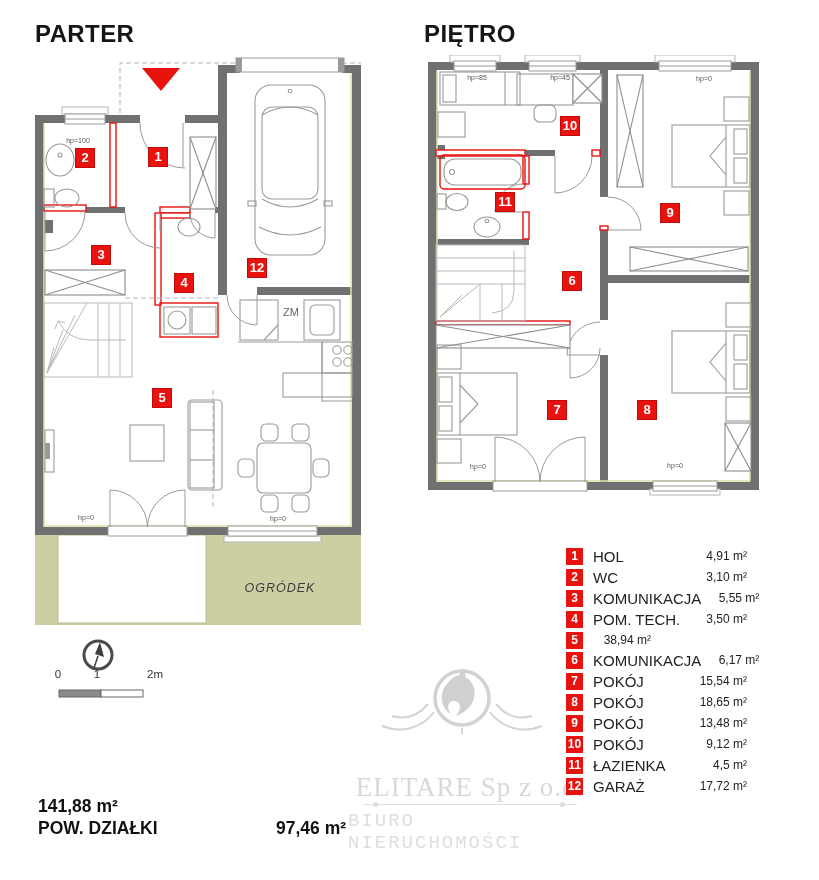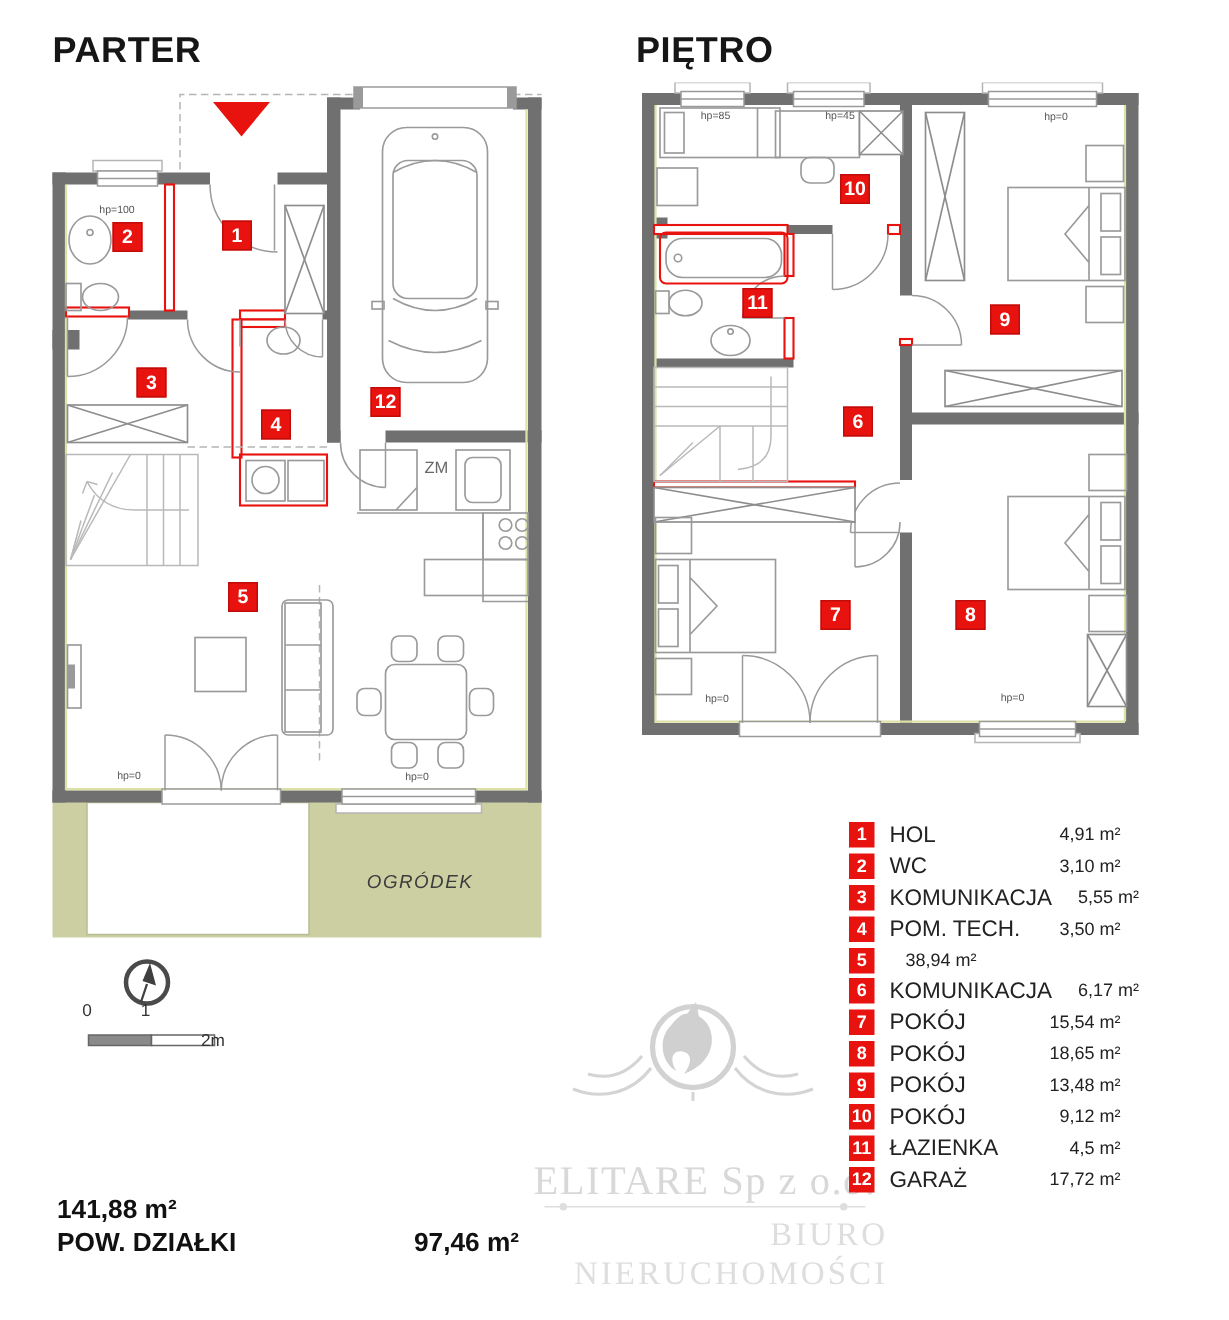--- a/index.html
+++ b/index.html
@@ -42,22 +42,22 @@
   
   .tick{position:absolute;font-size:11.5px;color:#333;text-align:center;z-index:4;}
   
   .wm-text{position:absolute;left:348px;top:772px;width:244px;text-align:center;
            font-family:"Liberation Serif",serif;font-size:27px;color:#d8d8d8;letter-spacing:1px;z-index:1;}
   .wm-divider{position:absolute;left:363px;top:804px;width:214px;border-top:1.5px solid #dedede;z-index:1;}
   .wm-divider::before,.wm-divider::after{content:"";position:absolute;top:-3.5px;width:5px;height:5px;
            border-radius:50%;background:#dedede;}
   .wm-divider::before{left:10px;}
   .wm-divider::after{right:12px;}
-  .wm-sub{position:absolute;left:348px;top:810px;width:244px;text-align:right;
-          font-family:Liberation Serif, serif;font-size:22px;color:#dedede;letter-spacing:2px;z-index:1;}
+  .wm-sub{position:absolute;left:348px;top:810px;width:244px;text-align:left;
+          font-family:Liberation Mono, monospace;font-size:19px;color:#dedede;letter-spacing:2px;z-index:1;}
 </style>
 </head>
 <body>
 
 <div id="sheet">
 
   <div class="abs title" style="left:35px;top:20px;">PARTER</div>
   <div class="abs title" style="left:424px;top:20px;">PIĘTRO</div>
 
   <svg class="abs" style="left:20px;top:55px;" width="360" height="575" viewBox="0 0 360 575">
@@ -385,21 +385,21 @@
   <div class="small-label" style="left:283px;top:306px;">ZM</div>
   <div class="garden-label" style="left:238px;top:581px;width:84px;text-align:center;font-style:italic;">OGRÓDEK</div>
 
   <svg class="abs" style="left:78px;top:636px;" width="40" height="40" viewBox="0 0 40 40">
     <circle cx="20" cy="19" r="14" fill="#fff" stroke="#4a4a4a" stroke-width="3"></circle>
     <polygon points="22,6 26,21 17,18" fill="#3f3f3f"></polygon>
     <line x1="20" y1="20" x2="16" y2="32" stroke="#3f3f3f" stroke-width="1.5"></line>
   </svg>
   <div class="tick" style="left:52px;top:668px;width:12px;">0</div>
   <div class="tick" style="left:91px;top:668px;width:12px;">1</div>
-  <div class="tick" style="left:128px;top:668px;width:28px;margin-top:20px;">2m</div>
+  <div class="tick" style="left:141px;top:668px;width:28px;">2m</div>
   <svg class="abs" style="left:58px;top:688px;" width="90" height="12" viewBox="0 0 90 12">
     <rect x="1" y="2" width="42" height="7" fill="#8a8a8a" stroke="#666" stroke-width="1"></rect>
     <rect x="43" y="2" width="42" height="7" fill="#fff" stroke="#666" stroke-width="1"></rect>
   </svg>
 
   <div id="legend">
     <div class="lrow">
         <span class="lnum">1</span>
         <span class="llabel">HOL</span>
         <span class="larea">4,91 m²</span>

